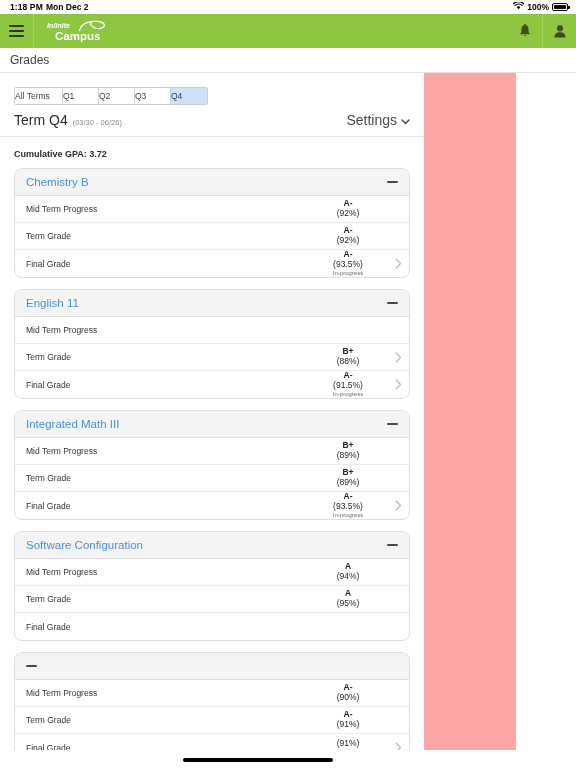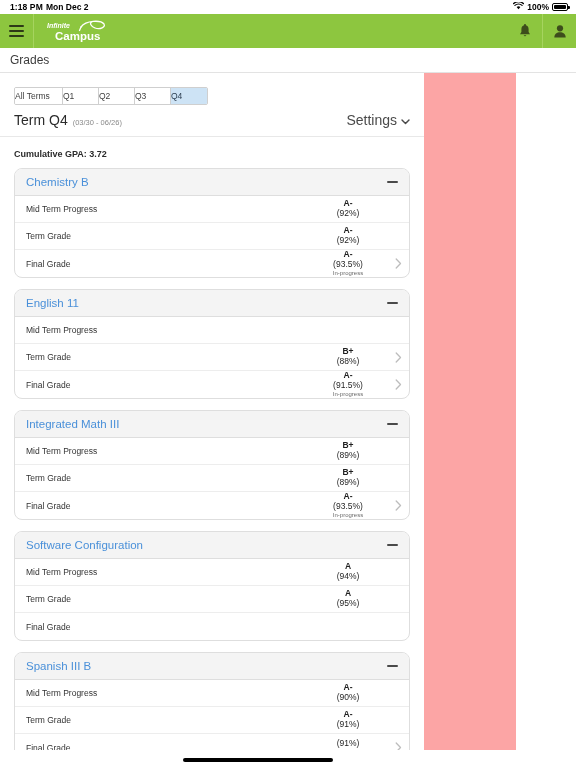--- a/index.html
+++ b/index.html
@@ -389,21 +389,20 @@
               <span class="rvals"></span>
               <span class="chev empty">
                 <svg width="7" height="11" viewBox="0 0 7 11">
                   <path d="M1.2 1 L5.5 5.5 L1.2 10" stroke="#bdbdbd" stroke-width="1.3" fill="none" stroke-linecap="round" stroke-linejoin="round"></path>
                 </svg>
               </span>
             </div>
           </div>
           <div class="card">
             <div class="card-head">
-              <span class="cname">Spanish III B</span>
               <span class="minus-ico"></span>
             </div>
             <div class="row">
               <span class="rlabel">Mid Term Progress</span>
               <span class="rvals">
                 <span class="letter">A-</span>
                 <span class="pct">(90%)</span>
               </span>
               <span class="chev empty">
                 <svg width="7" height="11" viewBox="0 0 7 11">

